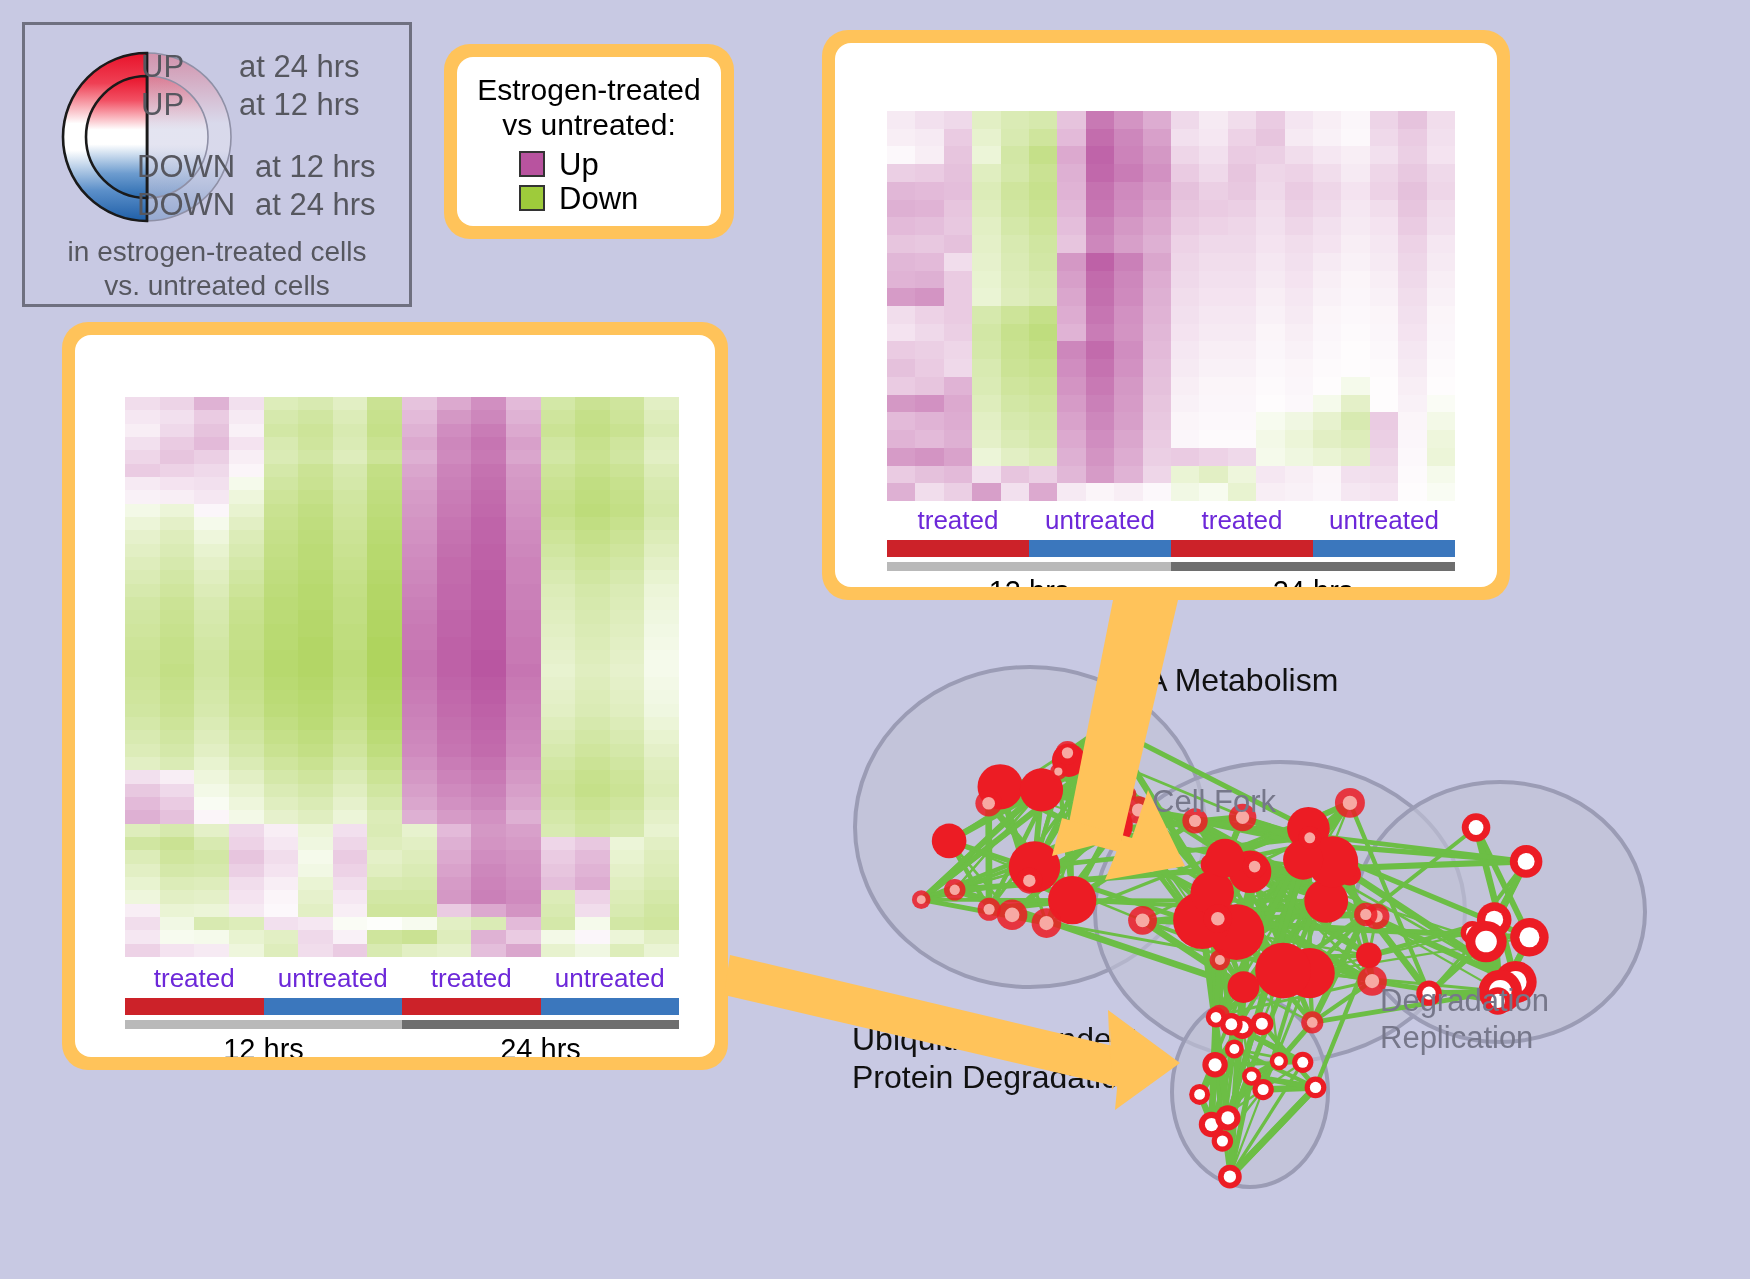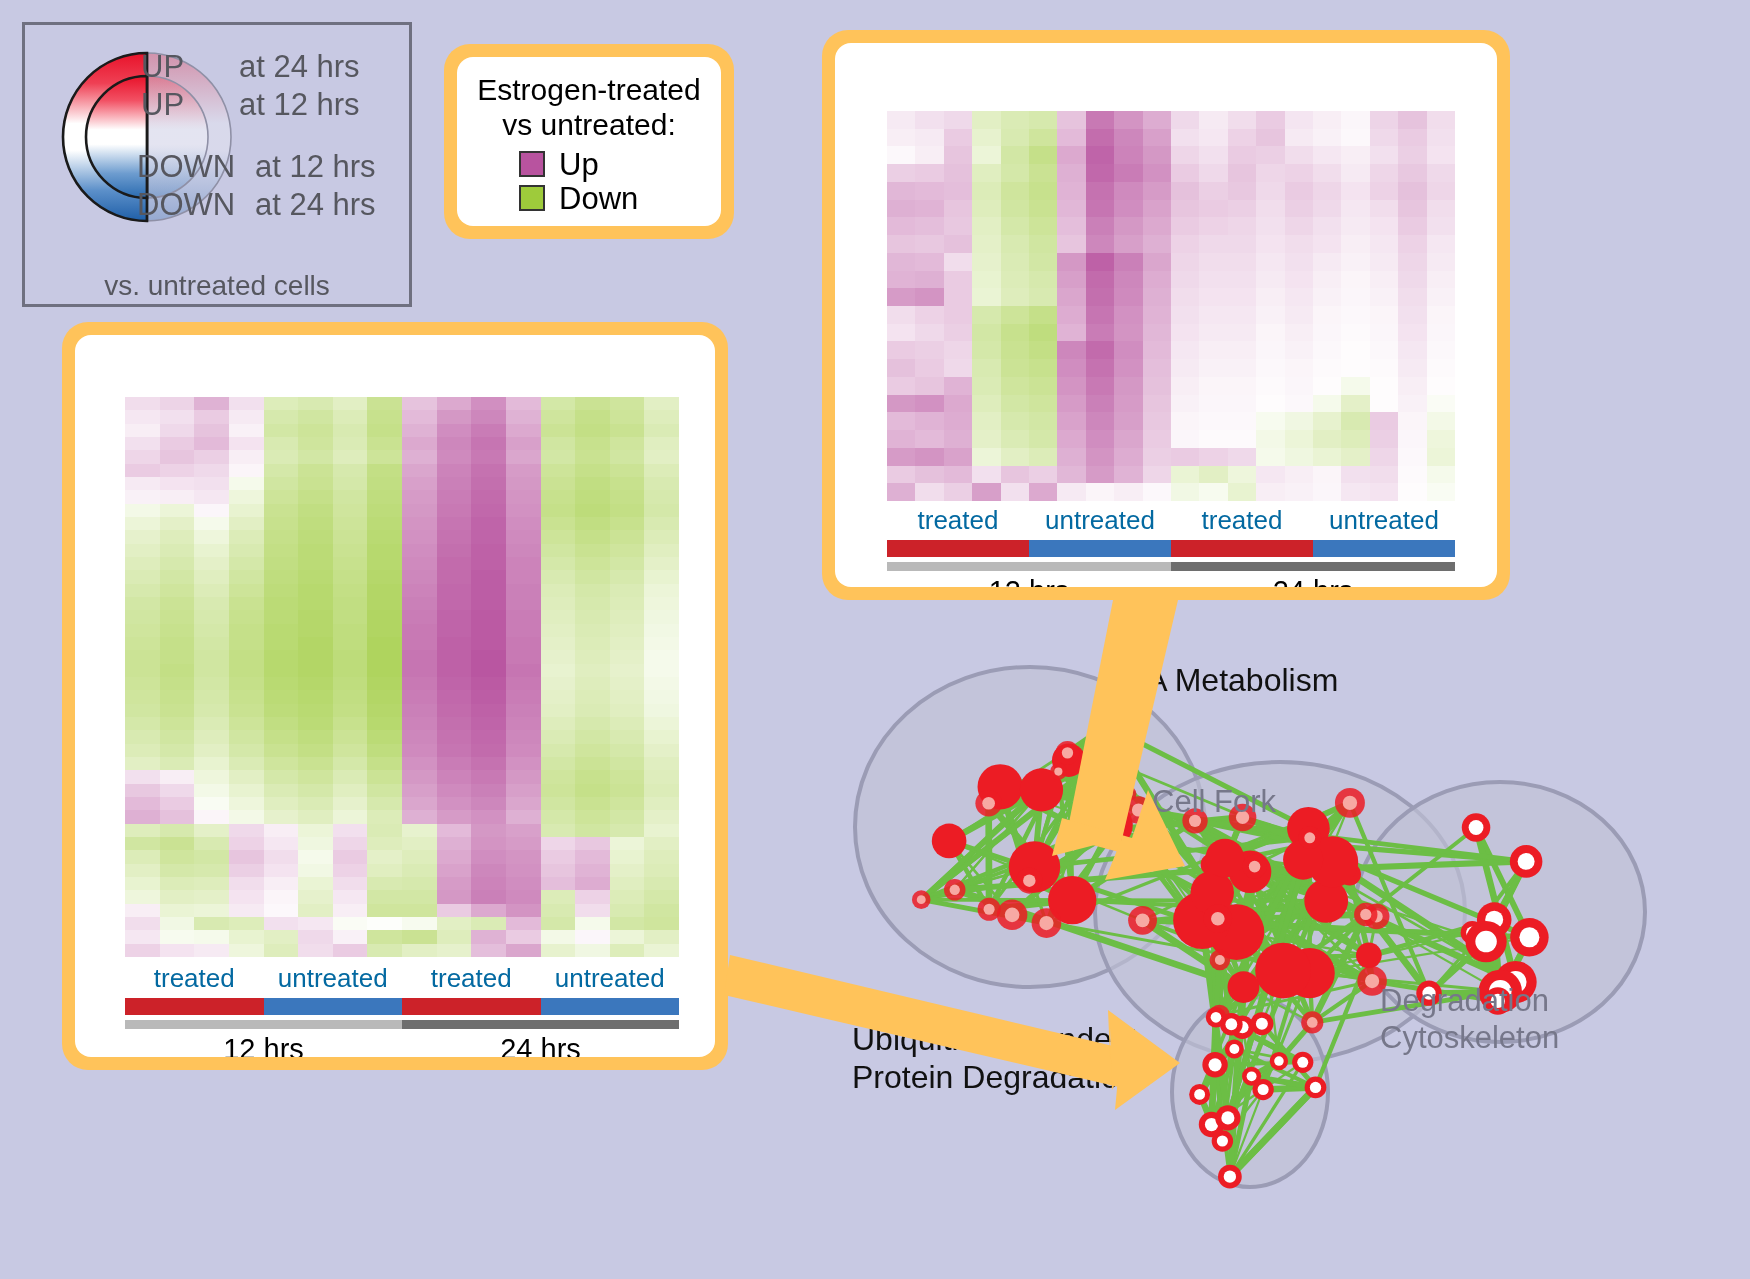--- a/index.html
+++ b/index.html
@@ -47,21 +47,21 @@
   
   #rf-panel{left:822px;top:30px;width:688px;height:570px;}
   #apc-panel{left:62px;top:322px;width:666px;height:748px;}
 
   .hm-wrap{position:absolute;}
   .hm{display:grid;width:100%;height:100%;}
   .hm div{width:100%;height:100%;}
 
   .axis-wrap{position:absolute;}
   .axis-labels{display:grid;grid-template-columns:repeat(4,1fr);}
-  .axis-labels span{text-align:center;font-size:26px;color:#0369a1;}
+  .axis-labels span{text-align:center;font-size:26px;color:#6d28d9;}
   .tr-bar{display:grid;grid-template-columns:repeat(4,1fr);height:17px;margin-top:4px;}
   .tr-bar i{display:block;height:100%;}
   .hr-bar{display:grid;grid-template-columns:1fr 1fr;height:9px;margin-top:5px;}
   .hr-bar i{display:block;height:100%;}
   .hr-labels{display:grid;grid-template-columns:1fr 1fr;margin-top:4px;}
   .hr-labels span{text-align:center;font-size:29px;color:#000;}
 
   
   #network{position:absolute;left:800px;top:612px;width:950px;height:667px;}
   .net-label{position:absolute;white-space:nowrap;}
@@ -124,20 +124,21 @@
 
     <div class="key-row" style="left:116px;top:62px;"><span>UP</span></div>
     <div class="key-row" style="left:214px;top:62px;"><span>at 12 hrs</span></div>
 
     <div class="key-row" style="left:112px;top:124px;"><span>DOWN</span></div>
     <div class="key-row" style="left:230px;top:124px;"><span>at 12 hrs</span></div>
 
     <div class="key-row" style="left:112px;top:162px;"><span>DOWN</span></div>
     <div class="key-row" style="left:230px;top:162px;"><span>at 24 hrs</span></div>
 
+    <div class="key-foot" style="top:210px;">in estrogen-treated cells</div>
     <div class="key-foot" style="top:244px;">vs. untreated cells</div>
   </div>
 
   <div class="panel" id="legend-panel">
     <div class="panel-inner">
       <div class="legend-head">Estrogen-treated</div>
       <div class="legend-head">vs untreated:</div>
       <div class="legend-items">
         <div class="legend-item">
           <span class="swatch" id="sw-up" style="background: rgb(184, 83, 159);"></span>
@@ -1911,21 +1912,21 @@
             <circle cx="461.8877895502959" cy="411.7013248641856" r="11.503952981207497" fill="#ec1c24"></circle>
             <circle cx="461.8877895502959" cy="411.7013248641856" r="5.982055550227899" fill="#ffffff"></circle>
           </g>
         </g>
     </svg>
 
     <div class="net-label" id="label-dna">DNA Metabolism</div>
     <div class="net-label" id="label-cc">Cell Fork</div>
     <div class="net-label" id="label-mt">
       <div>Degradation</div>
-      <div>Cytoskeleton</div>
+      <div>Replication</div>
     </div>
     <div class="net-label" id="label-ub">
       <div>Ubiquitin-dependent</div>
       <div>Protein Degradation</div>
     </div>
   </div>
 
   <svg class="stage" style="pointer-events:none;" viewBox="0 0 1750 1279">
 
     <path d="M1113 600 L1178 600 L1119 852 L1066 838 Z" fill="#ffc35a"></path>

